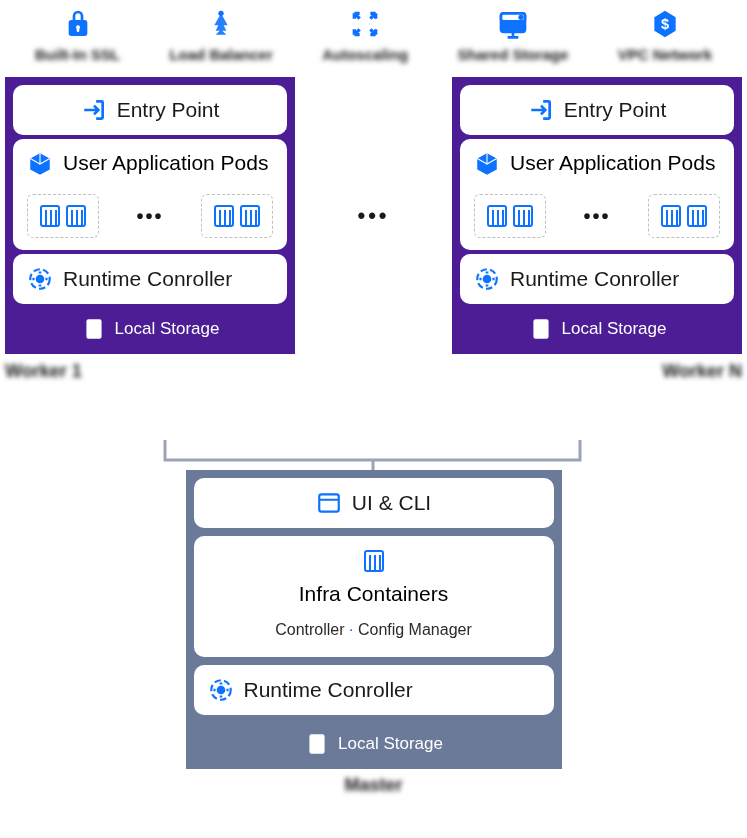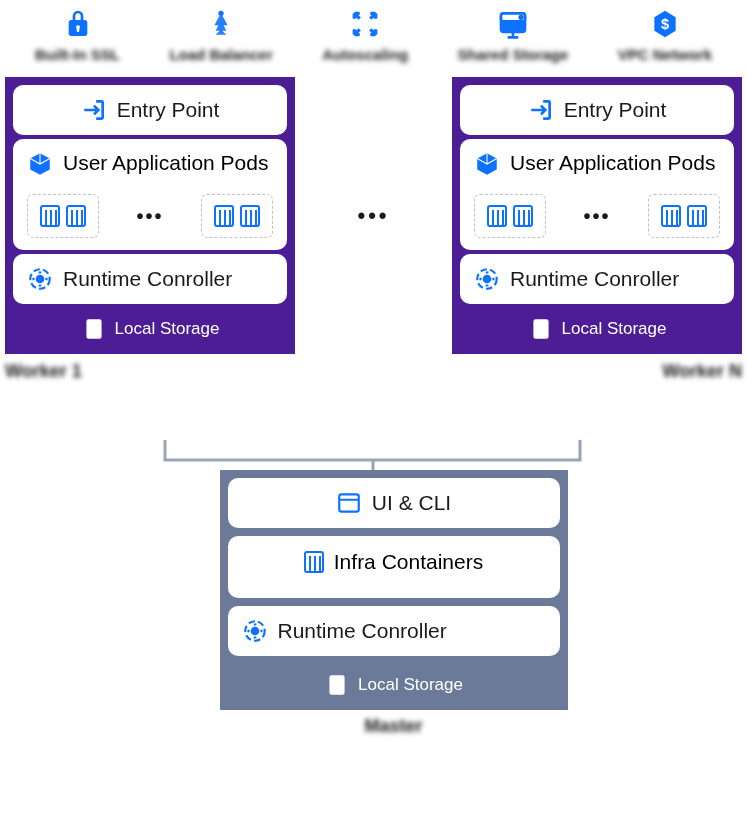--- a/index.html
+++ b/index.html
@@ -134,22 +134,21 @@
   left: 0;
   width: 747px;
   height: 60px;
   pointer-events: none;
 }
 .master-container {
   position: absolute;
   left: 50%;
   transform: translateX(-50%);
   top: 470px;
-  width: 348px;
-  margin-left: 20px;
+  width: 376px;
 }
 .master-box {
   background: #6b7a99;
   padding: 8px;
   display: flex;
   flex-direction: column;
   gap: 8px;
 }
 .infra-card {
   background: #fff;
@@ -157,20 +156,21 @@
   padding: 14px;
 }
 .infra-header {
   display: flex;
   align-items: center;
   justify-content: center;
   gap: 10px;
   font-size: 21px;
   font-weight: 500;
   margin-bottom: 10px;
+  flex-direction: column;
 }
 .infra-list {
   text-align: center;
   font-size: 16px;
   color: #2a2a2a;
   line-height: 1.7;
 }
 .infra-sep { color: #0d72ff; padding: 0 4px; }
 .master-label {
   text-align: center;
@@ -331,20 +331,21 @@
           <path d="M3 9h18M6 6.5h.01M9 6.5h.01M12 6.5h.01"></path>
         </svg>
       <span>UI &amp; CLI</span>
     </div>
     <div class="infra-card">
       <div class="infra-header">
         <div class="pod-square"></div>
         <span>Infra Containers</span>
       </div>
       <div class="infra-list">
+        <div><span>Controller</span><span class="infra-sep">·</span><span>Config Manager</span></div>
       </div>
     </div>
     <div class="worker-card">
       <svg class="card-icon" viewBox="0 0 24 24" fill="none" stroke="#0d72ff" stroke-width="2">
           <circle cx="12" cy="12" r="9" stroke-dasharray="6 3"></circle>
           <circle cx="12" cy="12" r="3" fill="#0d72ff"></circle>
           <path d="M12 7v-2M12 19v-2M7 12H5M19 12h-2" stroke-width="2.5"></path>
         </svg>
       <span>Runtime Conroller</span>
     </div>

